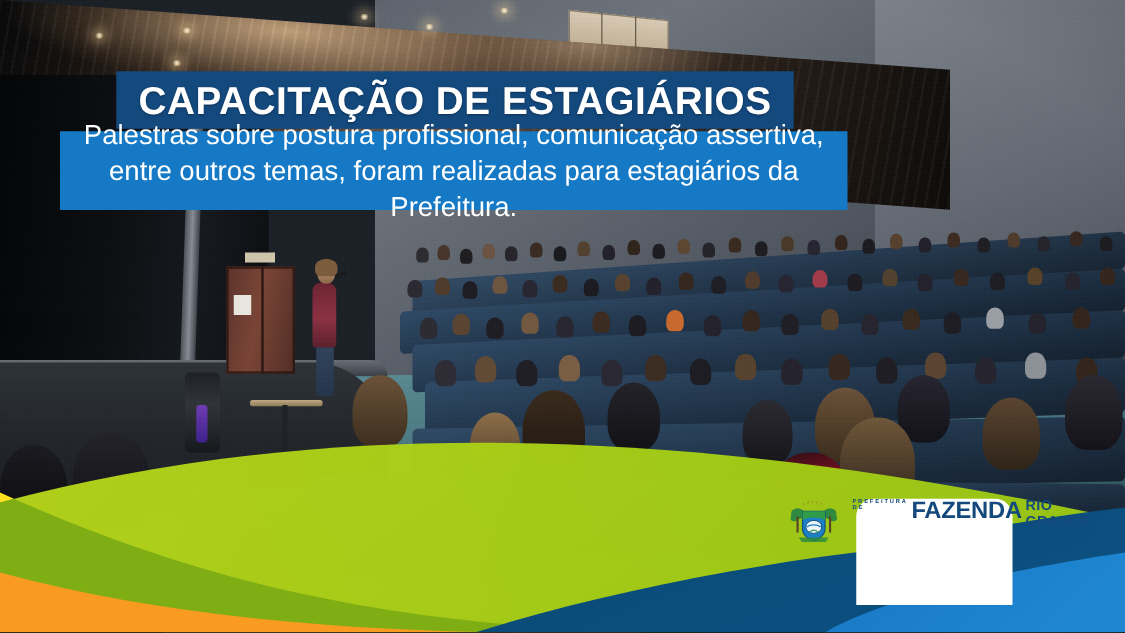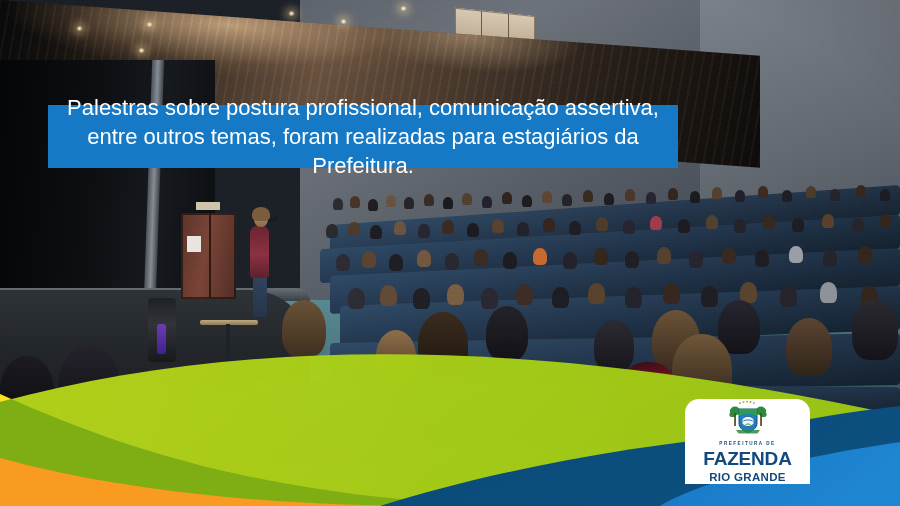--- a/index.html
+++ b/index.html
@@ -177,22 +177,22 @@
 
   
   .waves { position:absolute; left:0; bottom:0; width:900px; height:160px; }
   .waves svg { display:block; width:900px; height:160px; }
 
   
   .logo-card {
     position:absolute; left:685px; top:399px; width:125px; height:85px;
     background:#ffffff;
     border-radius:14px 14px 0 0;
-    display:flex; flex-direction:column;
-    align-items:center; justify-content:center;
+    display:flex; flex-direction:row;
+    justify-content:center;
     gap:3px;
   }
   .crest { width:56px; height:40px; position:relative; }
   .logo-pref {
     font-size:4.6px; letter-spacing:1.5px; color:#15497e; font-weight:700;
     line-height:1;
   }
   .logo-fazenda{
     font-size:19px; font-weight:700; color:#14497e; letter-spacing:-.2px;
     line-height:1;
@@ -410,20 +410,23 @@
 
       <path d="M900,60 C760,76 640,108 560,160 L900,160 Z" fill="url(#gNavy)"></path>
       <path d="M380,160 C520,116 700,86 900,78 L900,160 Z" fill="url(#gNavy)"></path>
 
       <path d="M900,96 C790,112 700,136 660,160 L900,160 Z" fill="url(#gBlue)"></path>
 
       <path d="M0,150 L46,160 L0,160 Z" fill="#1878c4" opacity="0"></path>
     </svg>
   </div>
 
+  <div class="title-bar">
+    <span class="title-text">CAPACITAÇÃO DE ESTAGIÁRIOS</span>
+  </div>
 
   <div class="subtitle-bar">
     <span class="subtitle-text">Palestras sobre postura profissional, comunicação assertiva, entre outros temas, foram realizadas para estagiários da Prefeitura.</span>
   </div>
 
   <div class="logo-card">
     <div class="crest">
       <svg viewBox="0 0 56 40" width="56" height="40" aria-hidden="true">
 
         <g fill="#9aa21e">

